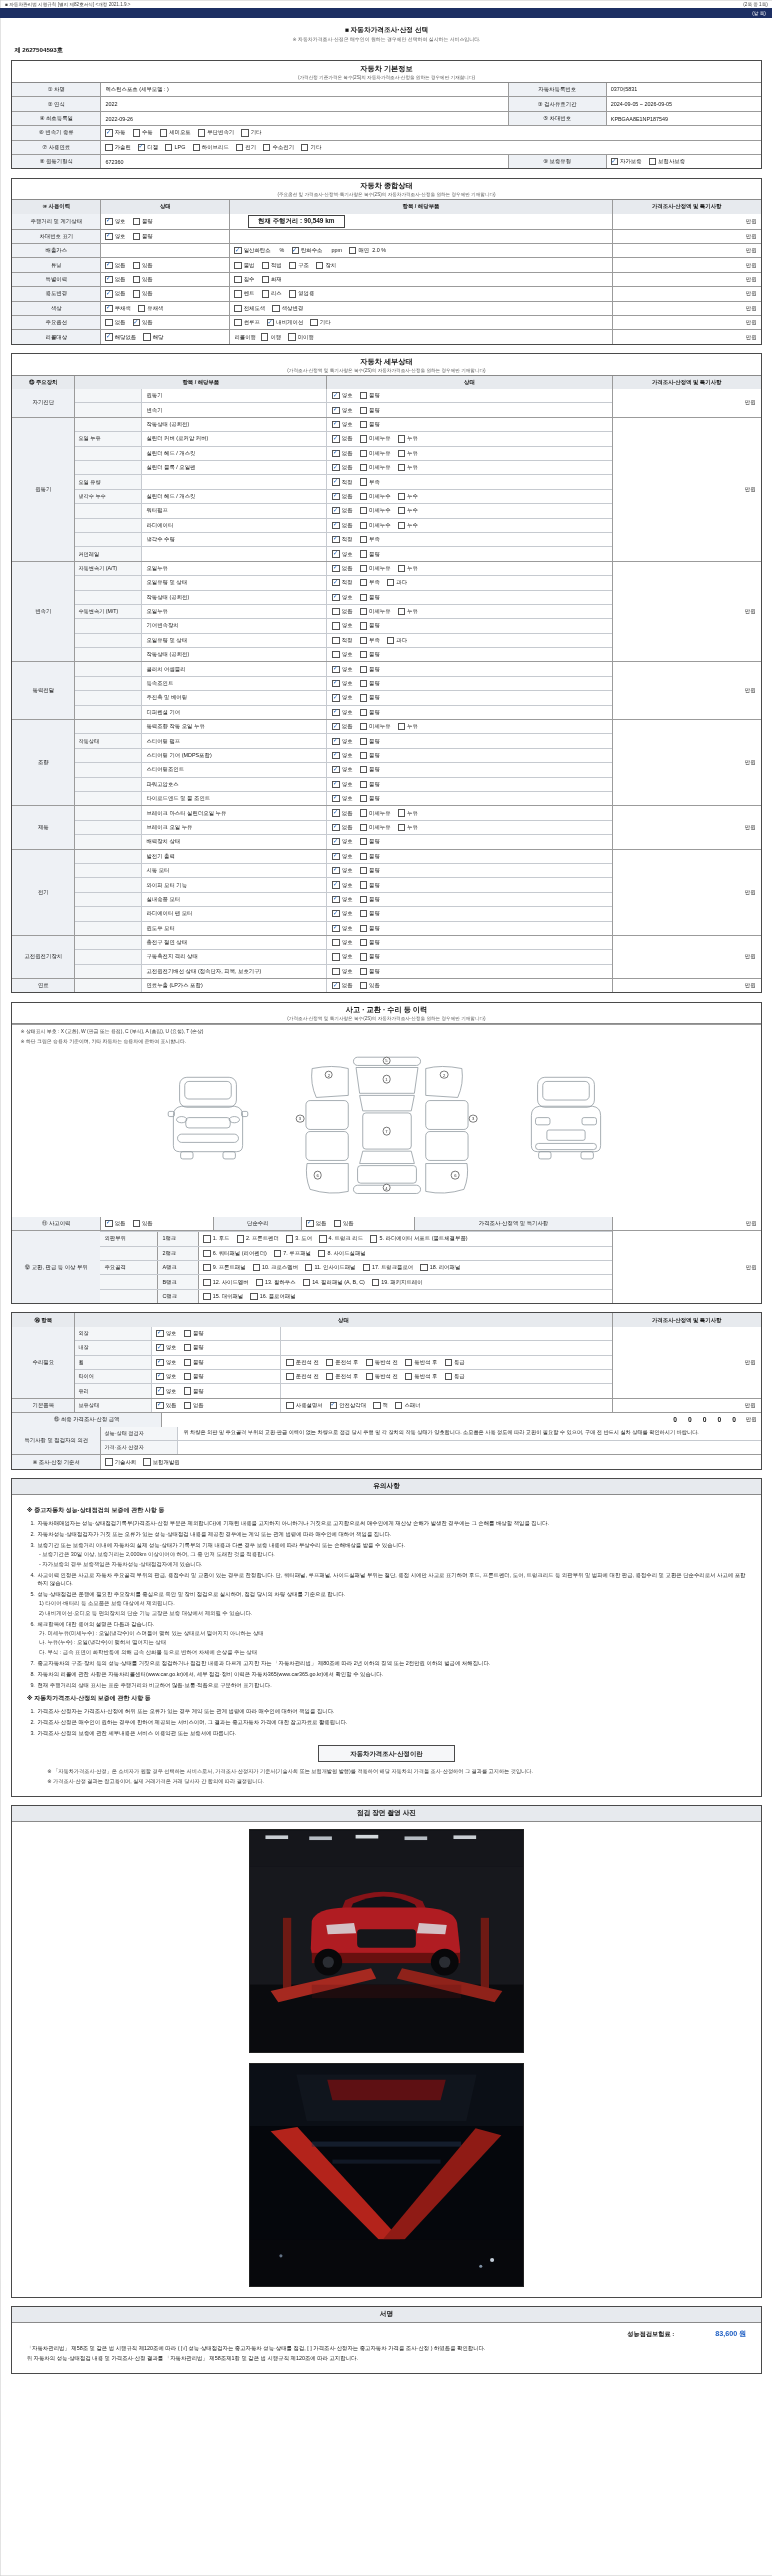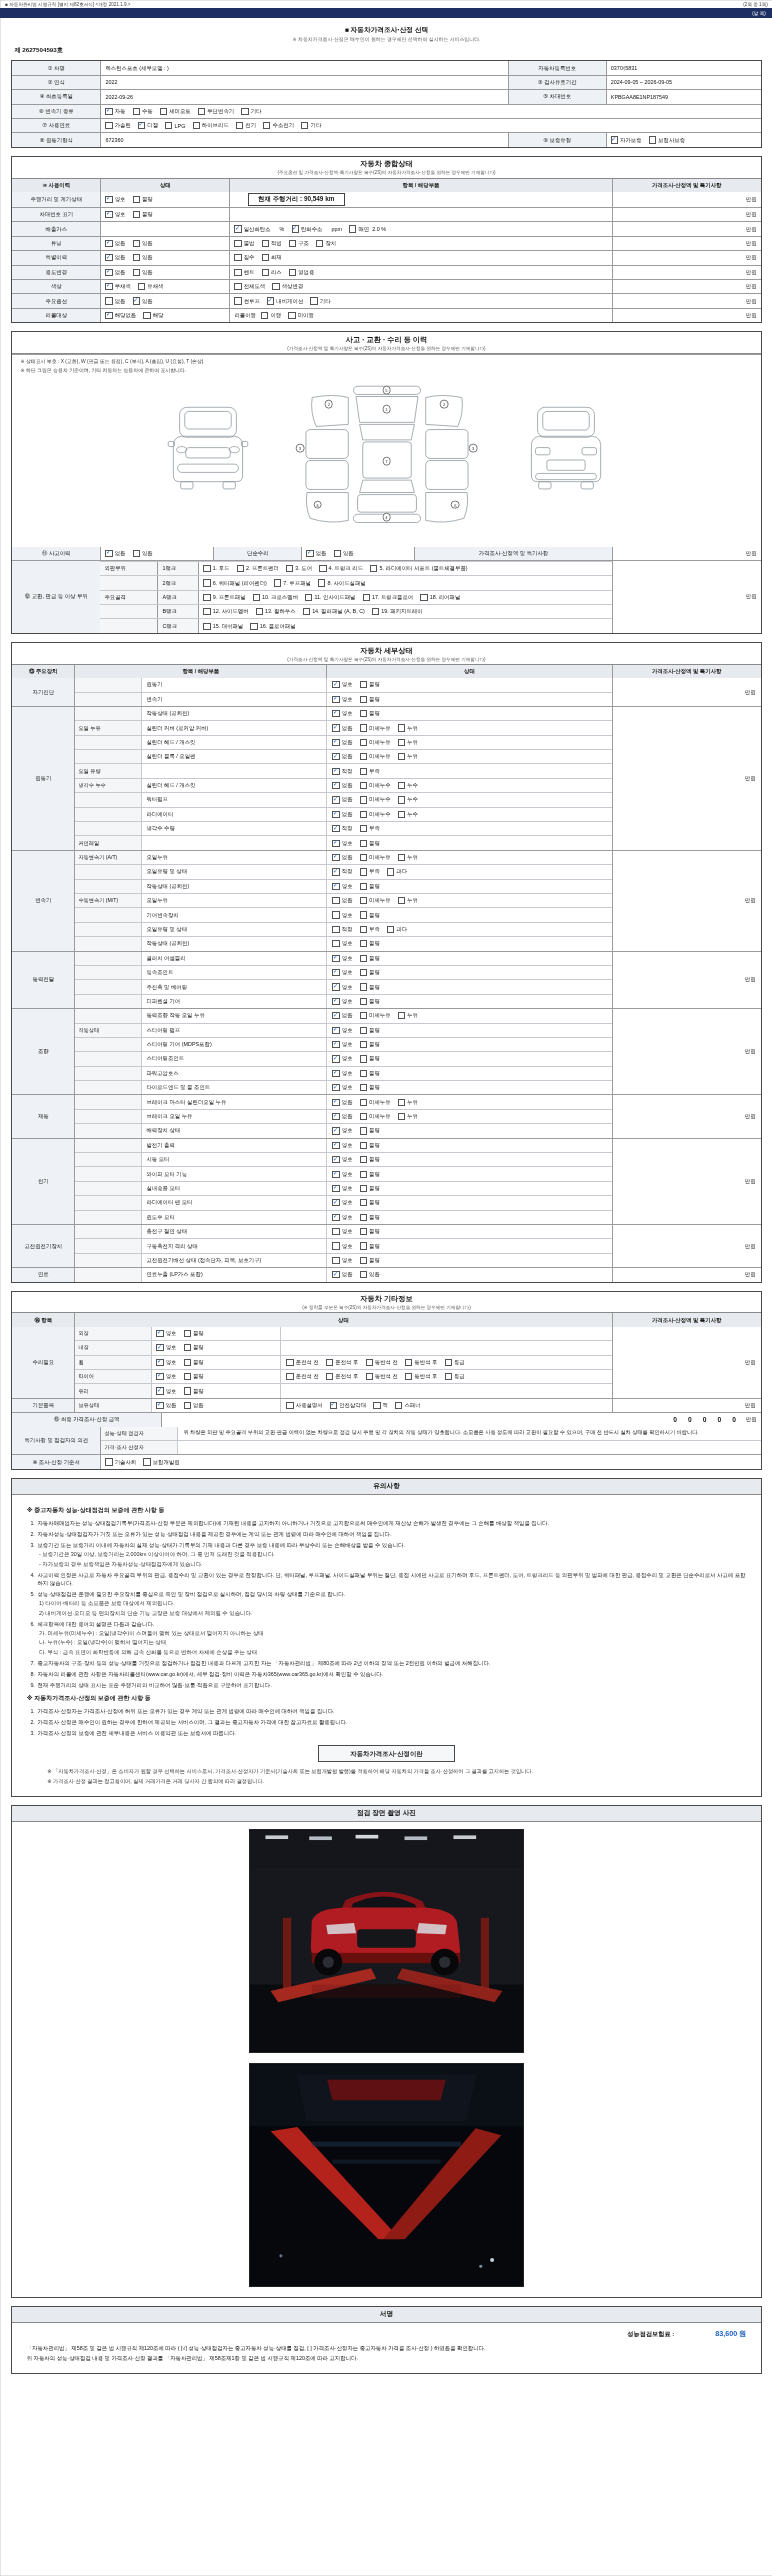--- a/index.html
+++ b/index.html
@@ -92,20 +92,24 @@
     <span>(앞 쪽)</span>
   </div>
 
   <div class="titleblock">
     <div class="doc-sub">■ 자동차가격조사·산정 선택</div>
     <div class="doc-subnote">※ 자동차가격조사·산정은 매수인이 원하는 경우에만 선택하여 실시하는 서비스입니다.</div>
   </div>
   <div class="doc-no">제 2627504593호</div>
 
   <div class="sec">
+    <div class="sec-head">
+      <div class="sec-title">자동차 기본정보</div>
+      <div class="sec-note">(가격산정 기준가격은 복수(2S)의 자동차가격조사·산정을 원하는 경우에만 기재합니다)</div>
+    </div>
     <div class="rows">
       <div class="row">
         <div class="c lbl w170">① 차명</div>
         <div class="c flex1">렉스턴스포츠 (세부모델 : )</div>
         <div class="c lbl w190">자동차등록번호</div>
         <div class="c w300">037머5831</div>
       </div>
       <div class="row">
         <div class="c lbl w170">② 연식</div>
         <div class="c flex1">2022</div>
@@ -452,20 +456,823 @@
                 <span class="cb"></span>
                 <span class="ol">이행</span>
               </span>
               <span class="opt">
                 <span class="cb"></span>
                 <span class="ol">미이행</span>
               </span>
             </span>
           </div>
           <div class="c w290 price">만원</div>
+        </div>
+      </div>
+  </div>
+
+  <div class="sec">
+    <div class="sec-head">
+      <div class="sec-title">자동차 세부상태</div>
+      <div class="sec-note">(가격조사·산정액 및 특기사항은 복수(2S)의 자동차가격조사·산정을 원하는 경우에만 기재합니다)</div>
+    </div>
+    <div class="thead">
+      <div class="c w120">⑬ 주요장치</div>
+      <div class="c w360" style="width:252px;">항목 / 해당부품</div>
+      <div class="c flex1">상태</div>
+      <div class="c w290">가격조사·산정액 및 특기사항</div>
+    </div>
+    <div>
+
+    <div class="dgroup">
+          <div class="c dev w120">자기진단</div>
+          <div class="drows">
+
+          <div class="drow">
+                <div class="dsub"></div>
+                <div class="ditem">원동기</div>
+                <div class="dstat">
+                  <span class="opts">
+                  <span class="opt">
+                    <span class="cb checked"></span>
+                    <span class="ol">양호</span>
+                  </span>
+                  <span class="opt">
+                    <span class="cb"></span>
+                    <span class="ol">불량</span>
+                  </span>
+                </span>
+                </div>
+              </div>
+            <div class="drow">
+                <div class="dsub"></div>
+                <div class="ditem">변속기</div>
+                <div class="dstat">
+                  <span class="opts">
+                  <span class="opt">
+                    <span class="cb checked"></span>
+                    <span class="ol">양호</span>
+                  </span>
+                  <span class="opt">
+                    <span class="cb"></span>
+                    <span class="ol">불량</span>
+                  </span>
+                </span>
+                </div>
+              </div>
+          </div>
+          <div class="dprice">만원</div>
+        </div>
+        <div class="dgroup">
+          <div class="c dev w120">원동기</div>
+          <div class="drows">
+
+          <div class="drow">
+                <div class="dsub"></div>
+                <div class="ditem">작동상태 (공회전)</div>
+                <div class="dstat">
+                  <span class="opts">
+                  <span class="opt">
+                    <span class="cb checked"></span>
+                    <span class="ol">양호</span>
+                  </span>
+                  <span class="opt">
+                    <span class="cb"></span>
+                    <span class="ol">불량</span>
+                  </span>
+                </span>
+                </div>
+              </div>
+            <div class="drow">
+                <div class="dsub">오일 누유</div>
+                <div class="ditem">실린더 커버 (로커암 커버)</div>
+                <div class="dstat">
+                  <span class="opts">
+                  <span class="opt">
+                    <span class="cb checked"></span>
+                    <span class="ol">없음</span>
+                  </span>
+                  <span class="opt">
+                    <span class="cb"></span>
+                    <span class="ol">미세누유</span>
+                  </span>
+                  <span class="opt">
+                    <span class="cb"></span>
+                    <span class="ol">누유</span>
+                  </span>
+                </span>
+                </div>
+              </div>
+            <div class="drow">
+                <div class="dsub"></div>
+                <div class="ditem">실린더 헤드 / 개스킷</div>
+                <div class="dstat">
+                  <span class="opts">
+                  <span class="opt">
+                    <span class="cb checked"></span>
+                    <span class="ol">없음</span>
+                  </span>
+                  <span class="opt">
+                    <span class="cb"></span>
+                    <span class="ol">미세누유</span>
+                  </span>
+                  <span class="opt">
+                    <span class="cb"></span>
+                    <span class="ol">누유</span>
+                  </span>
+                </span>
+                </div>
+              </div>
+            <div class="drow">
+                <div class="dsub"></div>
+                <div class="ditem">실린더 블록 / 오일팬</div>
+                <div class="dstat">
+                  <span class="opts">
+                  <span class="opt">
+                    <span class="cb checked"></span>
+                    <span class="ol">없음</span>
+                  </span>
+                  <span class="opt">
+                    <span class="cb"></span>
+                    <span class="ol">미세누유</span>
+                  </span>
+                  <span class="opt">
+                    <span class="cb"></span>
+                    <span class="ol">누유</span>
+                  </span>
+                </span>
+                </div>
+              </div>
+            <div class="drow">
+                <div class="dsub">오일 유량</div>
+                <div class="ditem"></div>
+                <div class="dstat">
+                  <span class="opts">
+                  <span class="opt">
+                    <span class="cb checked"></span>
+                    <span class="ol">적정</span>
+                  </span>
+                  <span class="opt">
+                    <span class="cb"></span>
+                    <span class="ol">부족</span>
+                  </span>
+                </span>
+                </div>
+              </div>
+            <div class="drow">
+                <div class="dsub">냉각수 누수</div>
+                <div class="ditem">실린더 헤드 / 개스킷</div>
+                <div class="dstat">
+                  <span class="opts">
+                  <span class="opt">
+                    <span class="cb checked"></span>
+                    <span class="ol">없음</span>
+                  </span>
+                  <span class="opt">
+                    <span class="cb"></span>
+                    <span class="ol">미세누수</span>
+                  </span>
+                  <span class="opt">
+                    <span class="cb"></span>
+                    <span class="ol">누수</span>
+                  </span>
+                </span>
+                </div>
+              </div>
+            <div class="drow">
+                <div class="dsub"></div>
+                <div class="ditem">워터펌프</div>
+                <div class="dstat">
+                  <span class="opts">
+                  <span class="opt">
+                    <span class="cb checked"></span>
+                    <span class="ol">없음</span>
+                  </span>
+                  <span class="opt">
+                    <span class="cb"></span>
+                    <span class="ol">미세누수</span>
+                  </span>
+                  <span class="opt">
+                    <span class="cb"></span>
+                    <span class="ol">누수</span>
+                  </span>
+                </span>
+                </div>
+              </div>
+            <div class="drow">
+                <div class="dsub"></div>
+                <div class="ditem">라디에이터</div>
+                <div class="dstat">
+                  <span class="opts">
+                  <span class="opt">
+                    <span class="cb checked"></span>
+                    <span class="ol">없음</span>
+                  </span>
+                  <span class="opt">
+                    <span class="cb"></span>
+                    <span class="ol">미세누수</span>
+                  </span>
+                  <span class="opt">
+                    <span class="cb"></span>
+                    <span class="ol">누수</span>
+                  </span>
+                </span>
+                </div>
+              </div>
+            <div class="drow">
+                <div class="dsub"></div>
+                <div class="ditem">냉각수 수량</div>
+                <div class="dstat">
+                  <span class="opts">
+                  <span class="opt">
+                    <span class="cb checked"></span>
+                    <span class="ol">적정</span>
+                  </span>
+                  <span class="opt">
+                    <span class="cb"></span>
+                    <span class="ol">부족</span>
+                  </span>
+                </span>
+                </div>
+              </div>
+            <div class="drow">
+                <div class="dsub">커먼레일</div>
+                <div class="ditem"></div>
+                <div class="dstat">
+                  <span class="opts">
+                  <span class="opt">
+                    <span class="cb checked"></span>
+                    <span class="ol">양호</span>
+                  </span>
+                  <span class="opt">
+                    <span class="cb"></span>
+                    <span class="ol">불량</span>
+                  </span>
+                </span>
+                </div>
+              </div>
+          </div>
+          <div class="dprice">만원</div>
+        </div>
+        <div class="dgroup">
+          <div class="c dev w120">변속기</div>
+          <div class="drows">
+
+          <div class="drow">
+                <div class="dsub">자동변속기 (A/T)</div>
+                <div class="ditem">오일누유</div>
+                <div class="dstat">
+                  <span class="opts">
+                  <span class="opt">
+                    <span class="cb checked"></span>
+                    <span class="ol">없음</span>
+                  </span>
+                  <span class="opt">
+                    <span class="cb"></span>
+                    <span class="ol">미세누유</span>
+                  </span>
+                  <span class="opt">
+                    <span class="cb"></span>
+                    <span class="ol">누유</span>
+                  </span>
+                </span>
+                </div>
+              </div>
+            <div class="drow">
+                <div class="dsub"></div>
+                <div class="ditem">오일유량 및 상태</div>
+                <div class="dstat">
+                  <span class="opts">
+                  <span class="opt">
+                    <span class="cb checked"></span>
+                    <span class="ol">적정</span>
+                  </span>
+                  <span class="opt">
+                    <span class="cb"></span>
+                    <span class="ol">부족</span>
+                  </span>
+                  <span class="opt">
+                    <span class="cb"></span>
+                    <span class="ol">과다</span>
+                  </span>
+                </span>
+                </div>
+              </div>
+            <div class="drow">
+                <div class="dsub"></div>
+                <div class="ditem">작동상태 (공회전)</div>
+                <div class="dstat">
+                  <span class="opts">
+                  <span class="opt">
+                    <span class="cb checked"></span>
+                    <span class="ol">양호</span>
+                  </span>
+                  <span class="opt">
+                    <span class="cb"></span>
+                    <span class="ol">불량</span>
+                  </span>
+                </span>
+                </div>
+              </div>
+            <div class="drow">
+                <div class="dsub">수동변속기 (M/T)</div>
+                <div class="ditem">오일누유</div>
+                <div class="dstat">
+                  <span class="opts">
+                  <span class="opt">
+                    <span class="cb"></span>
+                    <span class="ol">없음</span>
+                  </span>
+                  <span class="opt">
+                    <span class="cb"></span>
+                    <span class="ol">미세누유</span>
+                  </span>
+                  <span class="opt">
+                    <span class="cb"></span>
+                    <span class="ol">누유</span>
+                  </span>
+                </span>
+                </div>
+              </div>
+            <div class="drow">
+                <div class="dsub"></div>
+                <div class="ditem">기어변속장치</div>
+                <div class="dstat">
+                  <span class="opts">
+                  <span class="opt">
+                    <span class="cb"></span>
+                    <span class="ol">양호</span>
+                  </span>
+                  <span class="opt">
+                    <span class="cb"></span>
+                    <span class="ol">불량</span>
+                  </span>
+                </span>
+                </div>
+              </div>
+            <div class="drow">
+                <div class="dsub"></div>
+                <div class="ditem">오일유량 및 상태</div>
+                <div class="dstat">
+                  <span class="opts">
+                  <span class="opt">
+                    <span class="cb"></span>
+                    <span class="ol">적정</span>
+                  </span>
+                  <span class="opt">
+                    <span class="cb"></span>
+                    <span class="ol">부족</span>
+                  </span>
+                  <span class="opt">
+                    <span class="cb"></span>
+                    <span class="ol">과다</span>
+                  </span>
+                </span>
+                </div>
+              </div>
+            <div class="drow">
+                <div class="dsub"></div>
+                <div class="ditem">작동상태 (공회전)</div>
+                <div class="dstat">
+                  <span class="opts">
+                  <span class="opt">
+                    <span class="cb"></span>
+                    <span class="ol">양호</span>
+                  </span>
+                  <span class="opt">
+                    <span class="cb"></span>
+                    <span class="ol">불량</span>
+                  </span>
+                </span>
+                </div>
+              </div>
+          </div>
+          <div class="dprice">만원</div>
+        </div>
+        <div class="dgroup">
+          <div class="c dev w120">동력전달</div>
+          <div class="drows">
+
+          <div class="drow">
+                <div class="dsub"></div>
+                <div class="ditem">클러치 어셈블리</div>
+                <div class="dstat">
+                  <span class="opts">
+                  <span class="opt">
+                    <span class="cb checked"></span>
+                    <span class="ol">양호</span>
+                  </span>
+                  <span class="opt">
+                    <span class="cb"></span>
+                    <span class="ol">불량</span>
+                  </span>
+                </span>
+                </div>
+              </div>
+            <div class="drow">
+                <div class="dsub"></div>
+                <div class="ditem">등속조인트</div>
+                <div class="dstat">
+                  <span class="opts">
+                  <span class="opt">
+                    <span class="cb checked"></span>
+                    <span class="ol">양호</span>
+                  </span>
+                  <span class="opt">
+                    <span class="cb"></span>
+                    <span class="ol">불량</span>
+                  </span>
+                </span>
+                </div>
+              </div>
+            <div class="drow">
+                <div class="dsub"></div>
+                <div class="ditem">추진축 및 베어링</div>
+                <div class="dstat">
+                  <span class="opts">
+                  <span class="opt">
+                    <span class="cb checked"></span>
+                    <span class="ol">양호</span>
+                  </span>
+                  <span class="opt">
+                    <span class="cb"></span>
+                    <span class="ol">불량</span>
+                  </span>
+                </span>
+                </div>
+              </div>
+            <div class="drow">
+                <div class="dsub"></div>
+                <div class="ditem">디퍼렌셜 기어</div>
+                <div class="dstat">
+                  <span class="opts">
+                  <span class="opt">
+                    <span class="cb checked"></span>
+                    <span class="ol">양호</span>
+                  </span>
+                  <span class="opt">
+                    <span class="cb"></span>
+                    <span class="ol">불량</span>
+                  </span>
+                </span>
+                </div>
+              </div>
+          </div>
+          <div class="dprice">만원</div>
+        </div>
+        <div class="dgroup">
+          <div class="c dev w120">조향</div>
+          <div class="drows">
+
+          <div class="drow">
+                <div class="dsub"></div>
+                <div class="ditem">동력조향 작동 오일 누유</div>
+                <div class="dstat">
+                  <span class="opts">
+                  <span class="opt">
+                    <span class="cb checked"></span>
+                    <span class="ol">없음</span>
+                  </span>
+                  <span class="opt">
+                    <span class="cb"></span>
+                    <span class="ol">미세누유</span>
+                  </span>
+                  <span class="opt">
+                    <span class="cb"></span>
+                    <span class="ol">누유</span>
+                  </span>
+                </span>
+                </div>
+              </div>
+            <div class="drow">
+                <div class="dsub">작동상태</div>
+                <div class="ditem">스티어링 펌프</div>
+                <div class="dstat">
+                  <span class="opts">
+                  <span class="opt">
+                    <span class="cb checked"></span>
+                    <span class="ol">양호</span>
+                  </span>
+                  <span class="opt">
+                    <span class="cb"></span>
+                    <span class="ol">불량</span>
+                  </span>
+                </span>
+                </div>
+              </div>
+            <div class="drow">
+                <div class="dsub"></div>
+                <div class="ditem">스티어링 기어 (MDPS포함)</div>
+                <div class="dstat">
+                  <span class="opts">
+                  <span class="opt">
+                    <span class="cb checked"></span>
+                    <span class="ol">양호</span>
+                  </span>
+                  <span class="opt">
+                    <span class="cb"></span>
+                    <span class="ol">불량</span>
+                  </span>
+                </span>
+                </div>
+              </div>
+            <div class="drow">
+                <div class="dsub"></div>
+                <div class="ditem">스티어링조인트</div>
+                <div class="dstat">
+                  <span class="opts">
+                  <span class="opt">
+                    <span class="cb checked"></span>
+                    <span class="ol">양호</span>
+                  </span>
+                  <span class="opt">
+                    <span class="cb"></span>
+                    <span class="ol">불량</span>
+                  </span>
+                </span>
+                </div>
+              </div>
+            <div class="drow">
+                <div class="dsub"></div>
+                <div class="ditem">파워고압호스</div>
+                <div class="dstat">
+                  <span class="opts">
+                  <span class="opt">
+                    <span class="cb checked"></span>
+                    <span class="ol">양호</span>
+                  </span>
+                  <span class="opt">
+                    <span class="cb"></span>
+                    <span class="ol">불량</span>
+                  </span>
+                </span>
+                </div>
+              </div>
+            <div class="drow">
+                <div class="dsub"></div>
+                <div class="ditem">타이로드엔드 및 볼 조인트</div>
+                <div class="dstat">
+                  <span class="opts">
+                  <span class="opt">
+                    <span class="cb checked"></span>
+                    <span class="ol">양호</span>
+                  </span>
+                  <span class="opt">
+                    <span class="cb"></span>
+                    <span class="ol">불량</span>
+                  </span>
+                </span>
+                </div>
+              </div>
+          </div>
+          <div class="dprice">만원</div>
+        </div>
+        <div class="dgroup">
+          <div class="c dev w120">제동</div>
+          <div class="drows">
+
+          <div class="drow">
+                <div class="dsub"></div>
+                <div class="ditem">브레이크 마스터 실린더오일 누유</div>
+                <div class="dstat">
+                  <span class="opts">
+                  <span class="opt">
+                    <span class="cb checked"></span>
+                    <span class="ol">없음</span>
+                  </span>
+                  <span class="opt">
+                    <span class="cb"></span>
+                    <span class="ol">미세누유</span>
+                  </span>
+                  <span class="opt">
+                    <span class="cb"></span>
+                    <span class="ol">누유</span>
+                  </span>
+                </span>
+                </div>
+              </div>
+            <div class="drow">
+                <div class="dsub"></div>
+                <div class="ditem">브레이크 오일 누유</div>
+                <div class="dstat">
+                  <span class="opts">
+                  <span class="opt">
+                    <span class="cb checked"></span>
+                    <span class="ol">없음</span>
+                  </span>
+                  <span class="opt">
+                    <span class="cb"></span>
+                    <span class="ol">미세누유</span>
+                  </span>
+                  <span class="opt">
+                    <span class="cb"></span>
+                    <span class="ol">누유</span>
+                  </span>
+                </span>
+                </div>
+              </div>
+            <div class="drow">
+                <div class="dsub"></div>
+                <div class="ditem">배력장치 상태</div>
+                <div class="dstat">
+                  <span class="opts">
+                  <span class="opt">
+                    <span class="cb checked"></span>
+                    <span class="ol">양호</span>
+                  </span>
+                  <span class="opt">
+                    <span class="cb"></span>
+                    <span class="ol">불량</span>
+                  </span>
+                </span>
+                </div>
+              </div>
+          </div>
+          <div class="dprice">만원</div>
+        </div>
+        <div class="dgroup">
+          <div class="c dev w120">전기</div>
+          <div class="drows">
+
+          <div class="drow">
+                <div class="dsub"></div>
+                <div class="ditem">발전기 출력</div>
+                <div class="dstat">
+                  <span class="opts">
+                  <span class="opt">
+                    <span class="cb checked"></span>
+                    <span class="ol">양호</span>
+                  </span>
+                  <span class="opt">
+                    <span class="cb"></span>
+                    <span class="ol">불량</span>
+                  </span>
+                </span>
+                </div>
+              </div>
+            <div class="drow">
+                <div class="dsub"></div>
+                <div class="ditem">시동 모터</div>
+                <div class="dstat">
+                  <span class="opts">
+                  <span class="opt">
+                    <span class="cb checked"></span>
+                    <span class="ol">양호</span>
+                  </span>
+                  <span class="opt">
+                    <span class="cb"></span>
+                    <span class="ol">불량</span>
+                  </span>
+                </span>
+                </div>
+              </div>
+            <div class="drow">
+                <div class="dsub"></div>
+                <div class="ditem">와이퍼 모터 기능</div>
+                <div class="dstat">
+                  <span class="opts">
+                  <span class="opt">
+                    <span class="cb checked"></span>
+                    <span class="ol">양호</span>
+                  </span>
+                  <span class="opt">
+                    <span class="cb"></span>
+                    <span class="ol">불량</span>
+                  </span>
+                </span>
+                </div>
+              </div>
+            <div class="drow">
+                <div class="dsub"></div>
+                <div class="ditem">실내송풍 모터</div>
+                <div class="dstat">
+                  <span class="opts">
+                  <span class="opt">
+                    <span class="cb checked"></span>
+                    <span class="ol">양호</span>
+                  </span>
+                  <span class="opt">
+                    <span class="cb"></span>
+                    <span class="ol">불량</span>
+                  </span>
+                </span>
+                </div>
+              </div>
+            <div class="drow">
+                <div class="dsub"></div>
+                <div class="ditem">라디에이터 팬 모터</div>
+                <div class="dstat">
+                  <span class="opts">
+                  <span class="opt">
+                    <span class="cb checked"></span>
+                    <span class="ol">양호</span>
+                  </span>
+                  <span class="opt">
+                    <span class="cb"></span>
+                    <span class="ol">불량</span>
+                  </span>
+                </span>
+                </div>
+              </div>
+            <div class="drow">
+                <div class="dsub"></div>
+                <div class="ditem">윈도우 모터</div>
+                <div class="dstat">
+                  <span class="opts">
+                  <span class="opt">
+                    <span class="cb checked"></span>
+                    <span class="ol">양호</span>
+                  </span>
+                  <span class="opt">
+                    <span class="cb"></span>
+                    <span class="ol">불량</span>
+                  </span>
+                </span>
+                </div>
+              </div>
+          </div>
+          <div class="dprice">만원</div>
+        </div>
+        <div class="dgroup">
+          <div class="c dev w120">고전원전기장치</div>
+          <div class="drows">
+
+          <div class="drow">
+                <div class="dsub"></div>
+                <div class="ditem">충전구 절연 상태</div>
+                <div class="dstat">
+                  <span class="opts">
+                  <span class="opt">
+                    <span class="cb"></span>
+                    <span class="ol">양호</span>
+                  </span>
+                  <span class="opt">
+                    <span class="cb"></span>
+                    <span class="ol">불량</span>
+                  </span>
+                </span>
+                </div>
+              </div>
+            <div class="drow">
+                <div class="dsub"></div>
+                <div class="ditem">구동축전지 격리 상태</div>
+                <div class="dstat">
+                  <span class="opts">
+                  <span class="opt">
+                    <span class="cb"></span>
+                    <span class="ol">양호</span>
+                  </span>
+                  <span class="opt">
+                    <span class="cb"></span>
+                    <span class="ol">불량</span>
+                  </span>
+                </span>
+                </div>
+              </div>
+            <div class="drow">
+                <div class="dsub"></div>
+                <div class="ditem">고전원전기배선 상태 (접속단자, 피복, 보호기구)</div>
+                <div class="dstat">
+                  <span class="opts">
+                  <span class="opt">
+                    <span class="cb"></span>
+                    <span class="ol">양호</span>
+                  </span>
+                  <span class="opt">
+                    <span class="cb"></span>
+                    <span class="ol">불량</span>
+                  </span>
+                </span>
+                </div>
+              </div>
+          </div>
+          <div class="dprice">만원</div>
+        </div>
+        <div class="dgroup">
+          <div class="c dev w120">연료</div>
+          <div class="drows">
+
+          <div class="drow">
+                <div class="dsub"></div>
+                <div class="ditem">연료누출 (LP가스 포함)</div>
+                <div class="dstat">
+                  <span class="opts">
+                  <span class="opt">
+                    <span class="cb checked"></span>
+                    <span class="ol">없음</span>
+                  </span>
+                  <span class="opt">
+                    <span class="cb"></span>
+                    <span class="ol">있음</span>
+                  </span>
+                </span>
+                </div>
+              </div>
+          </div>
+          <div class="dprice">만원</div>
         </div>
       </div>
   </div>
 
   <div class="sec">
     <div class="sec-head">
       <div class="sec-title">사고 · 교환 · 수리 등 이력</div>
       <div class="sec-note">(가격조사·산정액 및 특기사항은 복수(2S)의 자동차가격조사·산정을 원하는 경우에만 기재합니다)</div>
     </div>
     <div class="legend first">※ 상태표시 부호 : X (교환), W (판금 또는 용접), C (부식), A (흠집), U (요철), T (손상)</div>
@@ -683,827 +1490,20 @@
                 </span>
               </div>
             </div>
           </div>
         <div class="c w290 price">만원</div>
       </div>
     </div>
   </div>
 
   <div class="sec">
-    <div class="sec-head">
-      <div class="sec-title">자동차 세부상태</div>
-      <div class="sec-note">(가격조사·산정액 및 특기사항은 복수(2S)의 자동차가격조사·산정을 원하는 경우에만 기재합니다)</div>
-    </div>
-    <div class="thead">
-      <div class="c w120">⑬ 주요장치</div>
-      <div class="c w360" style="width:252px;">항목 / 해당부품</div>
-      <div class="c flex1">상태</div>
-      <div class="c w290">가격조사·산정액 및 특기사항</div>
-    </div>
-    <div>
-
-    <div class="dgroup">
-          <div class="c dev w120">자기진단</div>
-          <div class="drows">
-
-          <div class="drow">
-                <div class="dsub"></div>
-                <div class="ditem">원동기</div>
-                <div class="dstat">
-                  <span class="opts">
-                  <span class="opt">
-                    <span class="cb checked"></span>
-                    <span class="ol">양호</span>
-                  </span>
-                  <span class="opt">
-                    <span class="cb"></span>
-                    <span class="ol">불량</span>
-                  </span>
-                </span>
-                </div>
-              </div>
-            <div class="drow">
-                <div class="dsub"></div>
-                <div class="ditem">변속기</div>
-                <div class="dstat">
-                  <span class="opts">
-                  <span class="opt">
-                    <span class="cb checked"></span>
-                    <span class="ol">양호</span>
-                  </span>
-                  <span class="opt">
-                    <span class="cb"></span>
-                    <span class="ol">불량</span>
-                  </span>
-                </span>
-                </div>
-              </div>
-          </div>
-          <div class="dprice">만원</div>
-        </div>
-        <div class="dgroup">
-          <div class="c dev w120">원동기</div>
-          <div class="drows">
-
-          <div class="drow">
-                <div class="dsub"></div>
-                <div class="ditem">작동상태 (공회전)</div>
-                <div class="dstat">
-                  <span class="opts">
-                  <span class="opt">
-                    <span class="cb checked"></span>
-                    <span class="ol">양호</span>
-                  </span>
-                  <span class="opt">
-                    <span class="cb"></span>
-                    <span class="ol">불량</span>
-                  </span>
-                </span>
-                </div>
-              </div>
-            <div class="drow">
-                <div class="dsub">오일 누유</div>
-                <div class="ditem">실린더 커버 (로커암 커버)</div>
-                <div class="dstat">
-                  <span class="opts">
-                  <span class="opt">
-                    <span class="cb checked"></span>
-                    <span class="ol">없음</span>
-                  </span>
-                  <span class="opt">
-                    <span class="cb"></span>
-                    <span class="ol">미세누유</span>
-                  </span>
-                  <span class="opt">
-                    <span class="cb"></span>
-                    <span class="ol">누유</span>
-                  </span>
-                </span>
-                </div>
-              </div>
-            <div class="drow">
-                <div class="dsub"></div>
-                <div class="ditem">실린더 헤드 / 개스킷</div>
-                <div class="dstat">
-                  <span class="opts">
-                  <span class="opt">
-                    <span class="cb checked"></span>
-                    <span class="ol">없음</span>
-                  </span>
-                  <span class="opt">
-                    <span class="cb"></span>
-                    <span class="ol">미세누유</span>
-                  </span>
-                  <span class="opt">
-                    <span class="cb"></span>
-                    <span class="ol">누유</span>
-                  </span>
-                </span>
-                </div>
-              </div>
-            <div class="drow">
-                <div class="dsub"></div>
-                <div class="ditem">실린더 블록 / 오일팬</div>
-                <div class="dstat">
-                  <span class="opts">
-                  <span class="opt">
-                    <span class="cb checked"></span>
-                    <span class="ol">없음</span>
-                  </span>
-                  <span class="opt">
-                    <span class="cb"></span>
-                    <span class="ol">미세누유</span>
-                  </span>
-                  <span class="opt">
-                    <span class="cb"></span>
-                    <span class="ol">누유</span>
-                  </span>
-                </span>
-                </div>
-              </div>
-            <div class="drow">
-                <div class="dsub">오일 유량</div>
-                <div class="ditem"></div>
-                <div class="dstat">
-                  <span class="opts">
-                  <span class="opt">
-                    <span class="cb checked"></span>
-                    <span class="ol">적정</span>
-                  </span>
-                  <span class="opt">
-                    <span class="cb"></span>
-                    <span class="ol">부족</span>
-                  </span>
-                </span>
-                </div>
-              </div>
-            <div class="drow">
-                <div class="dsub">냉각수 누수</div>
-                <div class="ditem">실린더 헤드 / 개스킷</div>
-                <div class="dstat">
-                  <span class="opts">
-                  <span class="opt">
-                    <span class="cb checked"></span>
-                    <span class="ol">없음</span>
-                  </span>
-                  <span class="opt">
-                    <span class="cb"></span>
-                    <span class="ol">미세누수</span>
-                  </span>
-                  <span class="opt">
-                    <span class="cb"></span>
-                    <span class="ol">누수</span>
-                  </span>
-                </span>
-                </div>
-              </div>
-            <div class="drow">
-                <div class="dsub"></div>
-                <div class="ditem">워터펌프</div>
-                <div class="dstat">
-                  <span class="opts">
-                  <span class="opt">
-                    <span class="cb checked"></span>
-                    <span class="ol">없음</span>
-                  </span>
-                  <span class="opt">
-                    <span class="cb"></span>
-                    <span class="ol">미세누수</span>
-                  </span>
-                  <span class="opt">
-                    <span class="cb"></span>
-                    <span class="ol">누수</span>
-                  </span>
-                </span>
-                </div>
-              </div>
-            <div class="drow">
-                <div class="dsub"></div>
-                <div class="ditem">라디에이터</div>
-                <div class="dstat">
-                  <span class="opts">
-                  <span class="opt">
-                    <span class="cb checked"></span>
-                    <span class="ol">없음</span>
-                  </span>
-                  <span class="opt">
-                    <span class="cb"></span>
-                    <span class="ol">미세누수</span>
-                  </span>
-                  <span class="opt">
-                    <span class="cb"></span>
-                    <span class="ol">누수</span>
-                  </span>
-                </span>
-                </div>
-              </div>
-            <div class="drow">
-                <div class="dsub"></div>
-                <div class="ditem">냉각수 수량</div>
-                <div class="dstat">
-                  <span class="opts">
-                  <span class="opt">
-                    <span class="cb checked"></span>
-                    <span class="ol">적정</span>
-                  </span>
-                  <span class="opt">
-                    <span class="cb"></span>
-                    <span class="ol">부족</span>
-                  </span>
-                </span>
-                </div>
-              </div>
-            <div class="drow">
-                <div class="dsub">커먼레일</div>
-                <div class="ditem"></div>
-                <div class="dstat">
-                  <span class="opts">
-                  <span class="opt">
-                    <span class="cb checked"></span>
-                    <span class="ol">양호</span>
-                  </span>
-                  <span class="opt">
-                    <span class="cb"></span>
-                    <span class="ol">불량</span>
-                  </span>
-                </span>
-                </div>
-              </div>
-          </div>
-          <div class="dprice">만원</div>
-        </div>
-        <div class="dgroup">
-          <div class="c dev w120">변속기</div>
-          <div class="drows">
-
-          <div class="drow">
-                <div class="dsub">자동변속기 (A/T)</div>
-                <div class="ditem">오일누유</div>
-                <div class="dstat">
-                  <span class="opts">
-                  <span class="opt">
-                    <span class="cb checked"></span>
-                    <span class="ol">없음</span>
-                  </span>
-                  <span class="opt">
-                    <span class="cb"></span>
-                    <span class="ol">미세누유</span>
-                  </span>
-                  <span class="opt">
-                    <span class="cb"></span>
-                    <span class="ol">누유</span>
-                  </span>
-                </span>
-                </div>
-              </div>
-            <div class="drow">
-                <div class="dsub"></div>
-                <div class="ditem">오일유량 및 상태</div>
-                <div class="dstat">
-                  <span class="opts">
-                  <span class="opt">
-                    <span class="cb checked"></span>
-                    <span class="ol">적정</span>
-                  </span>
-                  <span class="opt">
-                    <span class="cb"></span>
-                    <span class="ol">부족</span>
-                  </span>
-                  <span class="opt">
-                    <span class="cb"></span>
-                    <span class="ol">과다</span>
-                  </span>
-                </span>
-                </div>
-              </div>
-            <div class="drow">
-                <div class="dsub"></div>
-                <div class="ditem">작동상태 (공회전)</div>
-                <div class="dstat">
-                  <span class="opts">
-                  <span class="opt">
-                    <span class="cb checked"></span>
-                    <span class="ol">양호</span>
-                  </span>
-                  <span class="opt">
-                    <span class="cb"></span>
-                    <span class="ol">불량</span>
-                  </span>
-                </span>
-                </div>
-              </div>
-            <div class="drow">
-                <div class="dsub">수동변속기 (M/T)</div>
-                <div class="ditem">오일누유</div>
-                <div class="dstat">
-                  <span class="opts">
-                  <span class="opt">
-                    <span class="cb"></span>
-                    <span class="ol">없음</span>
-                  </span>
-                  <span class="opt">
-                    <span class="cb"></span>
-                    <span class="ol">미세누유</span>
-                  </span>
-                  <span class="opt">
-                    <span class="cb"></span>
-                    <span class="ol">누유</span>
-                  </span>
-                </span>
-                </div>
-              </div>
-            <div class="drow">
-                <div class="dsub"></div>
-                <div class="ditem">기어변속장치</div>
-                <div class="dstat">
-                  <span class="opts">
-                  <span class="opt">
-                    <span class="cb"></span>
-                    <span class="ol">양호</span>
-                  </span>
-                  <span class="opt">
-                    <span class="cb"></span>
-                    <span class="ol">불량</span>
-                  </span>
-                </span>
-                </div>
-              </div>
-            <div class="drow">
-                <div class="dsub"></div>
-                <div class="ditem">오일유량 및 상태</div>
-                <div class="dstat">
-                  <span class="opts">
-                  <span class="opt">
-                    <span class="cb"></span>
-                    <span class="ol">적정</span>
-                  </span>
-                  <span class="opt">
-                    <span class="cb"></span>
-                    <span class="ol">부족</span>
-                  </span>
-                  <span class="opt">
-                    <span class="cb"></span>
-                    <span class="ol">과다</span>
-                  </span>
-                </span>
-                </div>
-              </div>
-            <div class="drow">
-                <div class="dsub"></div>
-                <div class="ditem">작동상태 (공회전)</div>
-                <div class="dstat">
-                  <span class="opts">
-                  <span class="opt">
-                    <span class="cb"></span>
-                    <span class="ol">양호</span>
-                  </span>
-                  <span class="opt">
-                    <span class="cb"></span>
-                    <span class="ol">불량</span>
-                  </span>
-                </span>
-                </div>
-              </div>
-          </div>
-          <div class="dprice">만원</div>
-        </div>
-        <div class="dgroup">
-          <div class="c dev w120">동력전달</div>
-          <div class="drows">
-
-          <div class="drow">
-                <div class="dsub"></div>
-                <div class="ditem">클러치 어셈블리</div>
-                <div class="dstat">
-                  <span class="opts">
-                  <span class="opt">
-                    <span class="cb checked"></span>
-                    <span class="ol">양호</span>
-                  </span>
-                  <span class="opt">
-                    <span class="cb"></span>
-                    <span class="ol">불량</span>
-                  </span>
-                </span>
-                </div>
-              </div>
-            <div class="drow">
-                <div class="dsub"></div>
-                <div class="ditem">등속조인트</div>
-                <div class="dstat">
-                  <span class="opts">
-                  <span class="opt">
-                    <span class="cb checked"></span>
-                    <span class="ol">양호</span>
-                  </span>
-                  <span class="opt">
-                    <span class="cb"></span>
-                    <span class="ol">불량</span>
-                  </span>
-                </span>
-                </div>
-              </div>
-            <div class="drow">
-                <div class="dsub"></div>
-                <div class="ditem">추진축 및 베어링</div>
-                <div class="dstat">
-                  <span class="opts">
-                  <span class="opt">
-                    <span class="cb checked"></span>
-                    <span class="ol">양호</span>
-                  </span>
-                  <span class="opt">
-                    <span class="cb"></span>
-                    <span class="ol">불량</span>
-                  </span>
-                </span>
-                </div>
-              </div>
-            <div class="drow">
-                <div class="dsub"></div>
-                <div class="ditem">디퍼렌셜 기어</div>
-                <div class="dstat">
-                  <span class="opts">
-                  <span class="opt">
-                    <span class="cb checked"></span>
-                    <span class="ol">양호</span>
-                  </span>
-                  <span class="opt">
-                    <span class="cb"></span>
-                    <span class="ol">불량</span>
-                  </span>
-                </span>
-                </div>
-              </div>
-          </div>
-          <div class="dprice">만원</div>
-        </div>
-        <div class="dgroup">
-          <div class="c dev w120">조향</div>
-          <div class="drows">
-
-          <div class="drow">
-                <div class="dsub"></div>
-                <div class="ditem">동력조향 작동 오일 누유</div>
-                <div class="dstat">
-                  <span class="opts">
-                  <span class="opt">
-                    <span class="cb checked"></span>
-                    <span class="ol">없음</span>
-                  </span>
-                  <span class="opt">
-                    <span class="cb"></span>
-                    <span class="ol">미세누유</span>
-                  </span>
-                  <span class="opt">
-                    <span class="cb"></span>
-                    <span class="ol">누유</span>
-                  </span>
-                </span>
-                </div>
-              </div>
-            <div class="drow">
-                <div class="dsub">작동상태</div>
-                <div class="ditem">스티어링 펌프</div>
-                <div class="dstat">
-                  <span class="opts">
-                  <span class="opt">
-                    <span class="cb checked"></span>
-                    <span class="ol">양호</span>
-                  </span>
-                  <span class="opt">
-                    <span class="cb"></span>
-                    <span class="ol">불량</span>
-                  </span>
-                </span>
-                </div>
-              </div>
-            <div class="drow">
-                <div class="dsub"></div>
-                <div class="ditem">스티어링 기어 (MDPS포함)</div>
-                <div class="dstat">
-                  <span class="opts">
-                  <span class="opt">
-                    <span class="cb checked"></span>
-                    <span class="ol">양호</span>
-                  </span>
-                  <span class="opt">
-                    <span class="cb"></span>
-                    <span class="ol">불량</span>
-                  </span>
-                </span>
-                </div>
-              </div>
-            <div class="drow">
-                <div class="dsub"></div>
-                <div class="ditem">스티어링조인트</div>
-                <div class="dstat">
-                  <span class="opts">
-                  <span class="opt">
-                    <span class="cb checked"></span>
-                    <span class="ol">양호</span>
-                  </span>
-                  <span class="opt">
-                    <span class="cb"></span>
-                    <span class="ol">불량</span>
-                  </span>
-                </span>
-                </div>
-              </div>
-            <div class="drow">
-                <div class="dsub"></div>
-                <div class="ditem">파워고압호스</div>
-                <div class="dstat">
-                  <span class="opts">
-                  <span class="opt">
-                    <span class="cb checked"></span>
-                    <span class="ol">양호</span>
-                  </span>
-                  <span class="opt">
-                    <span class="cb"></span>
-                    <span class="ol">불량</span>
-                  </span>
-                </span>
-                </div>
-              </div>
-            <div class="drow">
-                <div class="dsub"></div>
-                <div class="ditem">타이로드엔드 및 볼 조인트</div>
-                <div class="dstat">
-                  <span class="opts">
-                  <span class="opt">
-                    <span class="cb checked"></span>
-                    <span class="ol">양호</span>
-                  </span>
-                  <span class="opt">
-                    <span class="cb"></span>
-                    <span class="ol">불량</span>
-                  </span>
-                </span>
-                </div>
-              </div>
-          </div>
-          <div class="dprice">만원</div>
-        </div>
-        <div class="dgroup">
-          <div class="c dev w120">제동</div>
-          <div class="drows">
-
-          <div class="drow">
-                <div class="dsub"></div>
-                <div class="ditem">브레이크 마스터 실린더오일 누유</div>
-                <div class="dstat">
-                  <span class="opts">
-                  <span class="opt">
-                    <span class="cb checked"></span>
-                    <span class="ol">없음</span>
-                  </span>
-                  <span class="opt">
-                    <span class="cb"></span>
-                    <span class="ol">미세누유</span>
-                  </span>
-                  <span class="opt">
-                    <span class="cb"></span>
-                    <span class="ol">누유</span>
-                  </span>
-                </span>
-                </div>
-              </div>
-            <div class="drow">
-                <div class="dsub"></div>
-                <div class="ditem">브레이크 오일 누유</div>
-                <div class="dstat">
-                  <span class="opts">
-                  <span class="opt">
-                    <span class="cb checked"></span>
-                    <span class="ol">없음</span>
-                  </span>
-                  <span class="opt">
-                    <span class="cb"></span>
-                    <span class="ol">미세누유</span>
-                  </span>
-                  <span class="opt">
-                    <span class="cb"></span>
-                    <span class="ol">누유</span>
-                  </span>
-                </span>
-                </div>
-              </div>
-            <div class="drow">
-                <div class="dsub"></div>
-                <div class="ditem">배력장치 상태</div>
-                <div class="dstat">
-                  <span class="opts">
-                  <span class="opt">
-                    <span class="cb checked"></span>
-                    <span class="ol">양호</span>
-                  </span>
-                  <span class="opt">
-                    <span class="cb"></span>
-                    <span class="ol">불량</span>
-                  </span>
-                </span>
-                </div>
-              </div>
-          </div>
-          <div class="dprice">만원</div>
-        </div>
-        <div class="dgroup">
-          <div class="c dev w120">전기</div>
-          <div class="drows">
-
-          <div class="drow">
-                <div class="dsub"></div>
-                <div class="ditem">발전기 출력</div>
-                <div class="dstat">
-                  <span class="opts">
-                  <span class="opt">
-                    <span class="cb checked"></span>
-                    <span class="ol">양호</span>
-                  </span>
-                  <span class="opt">
-                    <span class="cb"></span>
-                    <span class="ol">불량</span>
-                  </span>
-                </span>
-                </div>
-              </div>
-            <div class="drow">
-                <div class="dsub"></div>
-                <div class="ditem">시동 모터</div>
-                <div class="dstat">
-                  <span class="opts">
-                  <span class="opt">
-                    <span class="cb checked"></span>
-                    <span class="ol">양호</span>
-                  </span>
-                  <span class="opt">
-                    <span class="cb"></span>
-                    <span class="ol">불량</span>
-                  </span>
-                </span>
-                </div>
-              </div>
-            <div class="drow">
-                <div class="dsub"></div>
-                <div class="ditem">와이퍼 모터 기능</div>
-                <div class="dstat">
-                  <span class="opts">
-                  <span class="opt">
-                    <span class="cb checked"></span>
-                    <span class="ol">양호</span>
-                  </span>
-                  <span class="opt">
-                    <span class="cb"></span>
-                    <span class="ol">불량</span>
-                  </span>
-                </span>
-                </div>
-              </div>
-            <div class="drow">
-                <div class="dsub"></div>
-                <div class="ditem">실내송풍 모터</div>
-                <div class="dstat">
-                  <span class="opts">
-                  <span class="opt">
-                    <span class="cb checked"></span>
-                    <span class="ol">양호</span>
-                  </span>
-                  <span class="opt">
-                    <span class="cb"></span>
-                    <span class="ol">불량</span>
-                  </span>
-                </span>
-                </div>
-              </div>
-            <div class="drow">
-                <div class="dsub"></div>
-                <div class="ditem">라디에이터 팬 모터</div>
-                <div class="dstat">
-                  <span class="opts">
-                  <span class="opt">
-                    <span class="cb checked"></span>
-                    <span class="ol">양호</span>
-                  </span>
-                  <span class="opt">
-                    <span class="cb"></span>
-                    <span class="ol">불량</span>
-                  </span>
-                </span>
-                </div>
-              </div>
-            <div class="drow">
-                <div class="dsub"></div>
-                <div class="ditem">윈도우 모터</div>
-                <div class="dstat">
-                  <span class="opts">
-                  <span class="opt">
-                    <span class="cb checked"></span>
-                    <span class="ol">양호</span>
-                  </span>
-                  <span class="opt">
-                    <span class="cb"></span>
-                    <span class="ol">불량</span>
-                  </span>
-                </span>
-                </div>
-              </div>
-          </div>
-          <div class="dprice">만원</div>
-        </div>
-        <div class="dgroup">
-          <div class="c dev w120">고전원전기장치</div>
-          <div class="drows">
-
-          <div class="drow">
-                <div class="dsub"></div>
-                <div class="ditem">충전구 절연 상태</div>
-                <div class="dstat">
-                  <span class="opts">
-                  <span class="opt">
-                    <span class="cb"></span>
-                    <span class="ol">양호</span>
-                  </span>
-                  <span class="opt">
-                    <span class="cb"></span>
-                    <span class="ol">불량</span>
-                  </span>
-                </span>
-                </div>
-              </div>
-            <div class="drow">
-                <div class="dsub"></div>
-                <div class="ditem">구동축전지 격리 상태</div>
-                <div class="dstat">
-                  <span class="opts">
-                  <span class="opt">
-                    <span class="cb"></span>
-                    <span class="ol">양호</span>
-                  </span>
-                  <span class="opt">
-                    <span class="cb"></span>
-                    <span class="ol">불량</span>
-                  </span>
-                </span>
-                </div>
-              </div>
-            <div class="drow">
-                <div class="dsub"></div>
-                <div class="ditem">고전원전기배선 상태 (접속단자, 피복, 보호기구)</div>
-                <div class="dstat">
-                  <span class="opts">
-                  <span class="opt">
-                    <span class="cb"></span>
-                    <span class="ol">양호</span>
-                  </span>
-                  <span class="opt">
-                    <span class="cb"></span>
-                    <span class="ol">불량</span>
-                  </span>
-                </span>
-                </div>
-              </div>
-          </div>
-          <div class="dprice">만원</div>
-        </div>
-        <div class="dgroup">
-          <div class="c dev w120">연료</div>
-          <div class="drows">
-
-          <div class="drow">
-                <div class="dsub"></div>
-                <div class="ditem">연료누출 (LP가스 포함)</div>
-                <div class="dstat">
-                  <span class="opts">
-                  <span class="opt">
-                    <span class="cb checked"></span>
-                    <span class="ol">없음</span>
-                  </span>
-                  <span class="opt">
-                    <span class="cb"></span>
-                    <span class="ol">있음</span>
-                  </span>
-                </span>
-                </div>
-              </div>
-          </div>
-          <div class="dprice">만원</div>
-        </div>
-      </div>
-  </div>
-
-  <div class="sec">
-    <div class="sec-head">
-      <div class="sec-title">자동차 기타정보</div>
-      <div class="sec-note">(※ 장착품 부분은 복수(2S)의 자동차가격조사·산정을 원하는 경우에만 기재합니다)</div>
-    </div>
     <div class="thead">
       <div class="c w120">⑭ 항목</div>
       <div class="c flex1">상태</div>
       <div class="c w290">가격조사·산정액 및 특기사항</div>
     </div>
     <div>
 
     <div class="dgroup">
           <div class="c dev w120">수리필요</div>
           <div class="drows">

